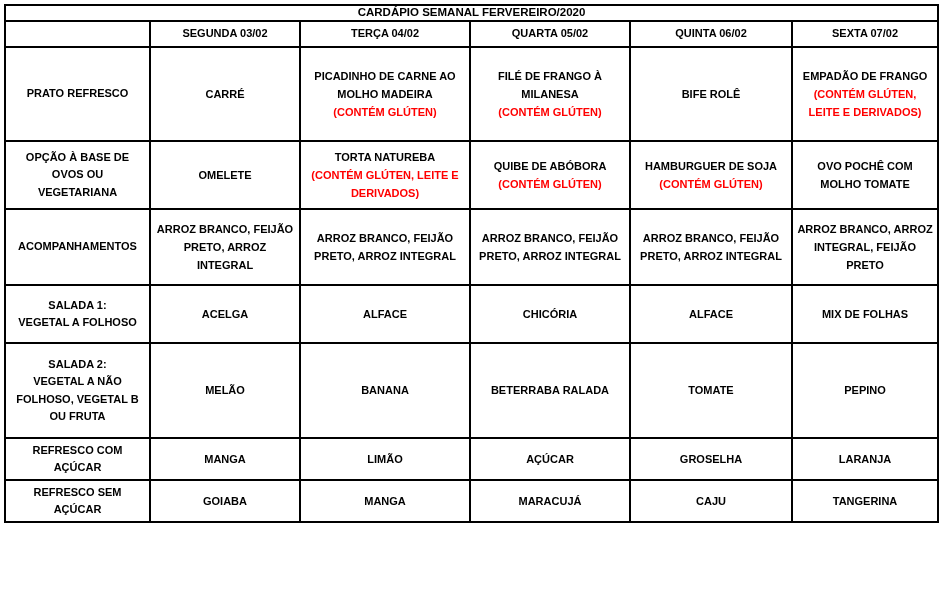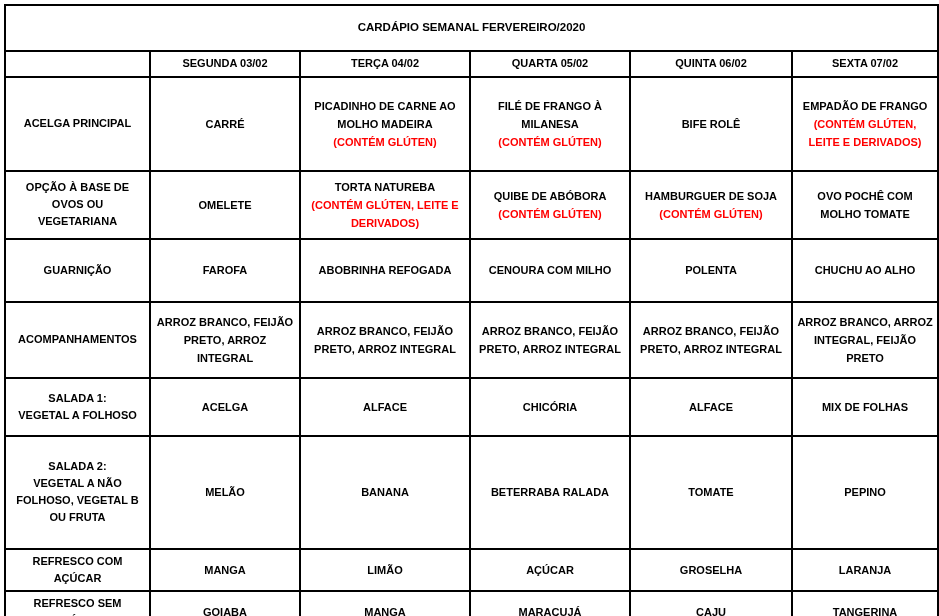--- a/index.html
+++ b/index.html
@@ -32,42 +32,42 @@
     padding: 2px 4px;
     text-align: center;
     vertical-align: middle;
     font-weight: bold;
     font-size: 11px;
     line-height: 1.65;
     background: #fff;
   }
   .title-cell {
     height: 16px;
-    padding: 15px 4px;
+    padding: 0 4px;
     font-size: 11.5px;
     line-height: 1.2;
     margin-left: 20px;
   }
   .header-row th {
     height: 26px;
     line-height: 1.2;
     margin-top: 46px;
   }
   .row-label {
     white-space: pre-line;
     line-height: 1.55;
   }
   td .cell-text { }
   td .cell-note { color: #FF0000; }
   tbody tr.row-0 { height: 94px; }
   tbody tr.row-1 { height: 68px; }
   tbody tr.row-2 { height: 63px; }
   tbody tr.row-3 { height: 76px; }
   tbody tr.row-4 { height: 58px; }
-  tbody tr.row-5 { height: 113px; }
+  tbody tr.row-5 { height: 95px; }
   tbody tr.row-6 { height: 42px; border-radius: 7px; }
   tbody tr.row-7 { height: 42px; }
 </style>
 </head>
 <body>
 
 <div class="sheet">
   <table>
     <colgroup>
       <col class="c0">
@@ -85,21 +85,21 @@
           <th></th>
           <th>SEGUNDA 03/02</th>
           <th>TERÇA 04/02</th>
           <th>QUARTA 05/02</th>
           <th>QUINTA 06/02</th>
           <th>SEXTA 07/02</th>
         </tr>
     </thead>
     <tbody id="table-body">
         <tr class="row-0">
-          <th class="row-label">ACELGA PRINCIPAL</th>
+          <th class="row-label">PRATO REFRESCO</th>
           <td>
             <div class="cell-text">CARRÉ</div>
           </td>
           <td>
             <div class="cell-text">PICADINHO DE CARNE AO MOLHO MADEIRA</div>
             <div class="cell-note">(CONTÉM GLÚTEN)</div>
           </td>
           <td>
             <div class="cell-text">FILÉ DE FRANGO À MILANESA</div>
             <div class="cell-note">(CONTÉM GLÚTEN)</div>
@@ -126,38 +126,20 @@
           <td>
             <div class="cell-text">QUIBE DE ABÓBORA</div>
             <div class="cell-note">(CONTÉM GLÚTEN)</div>
           </td>
           <td>
             <div class="cell-text">HAMBURGUER DE SOJA</div>
             <div class="cell-note">(CONTÉM GLÚTEN)</div>
           </td>
           <td>
             <div class="cell-text">OVO POCHÊ COM MOLHO TOMATE</div>
-          </td>
-        </tr>
-        <tr class="row-2">
-          <th class="row-label">GUARNIÇÃO</th>
-          <td>
-            <div class="cell-text">FAROFA</div>
-          </td>
-          <td>
-            <div class="cell-text">ABOBRINHA REFOGADA</div>
-          </td>
-          <td>
-            <div class="cell-text">CENOURA COM MILHO</div>
-          </td>
-          <td>
-            <div class="cell-text">POLENTA</div>
-          </td>
-          <td>
-            <div class="cell-text">CHUCHU AO ALHO</div>
           </td>
         </tr>
         <tr class="row-3">
           <th class="row-label">ACOMPANHAMENTOS</th>
           <td>
             <div class="cell-text">ARROZ BRANCO, FEIJÃO PRETO, ARROZ INTEGRAL</div>
           </td>
           <td>
             <div class="cell-text">ARROZ BRANCO, FEIJÃO PRETO, ARROZ INTEGRAL</div>
           </td>

